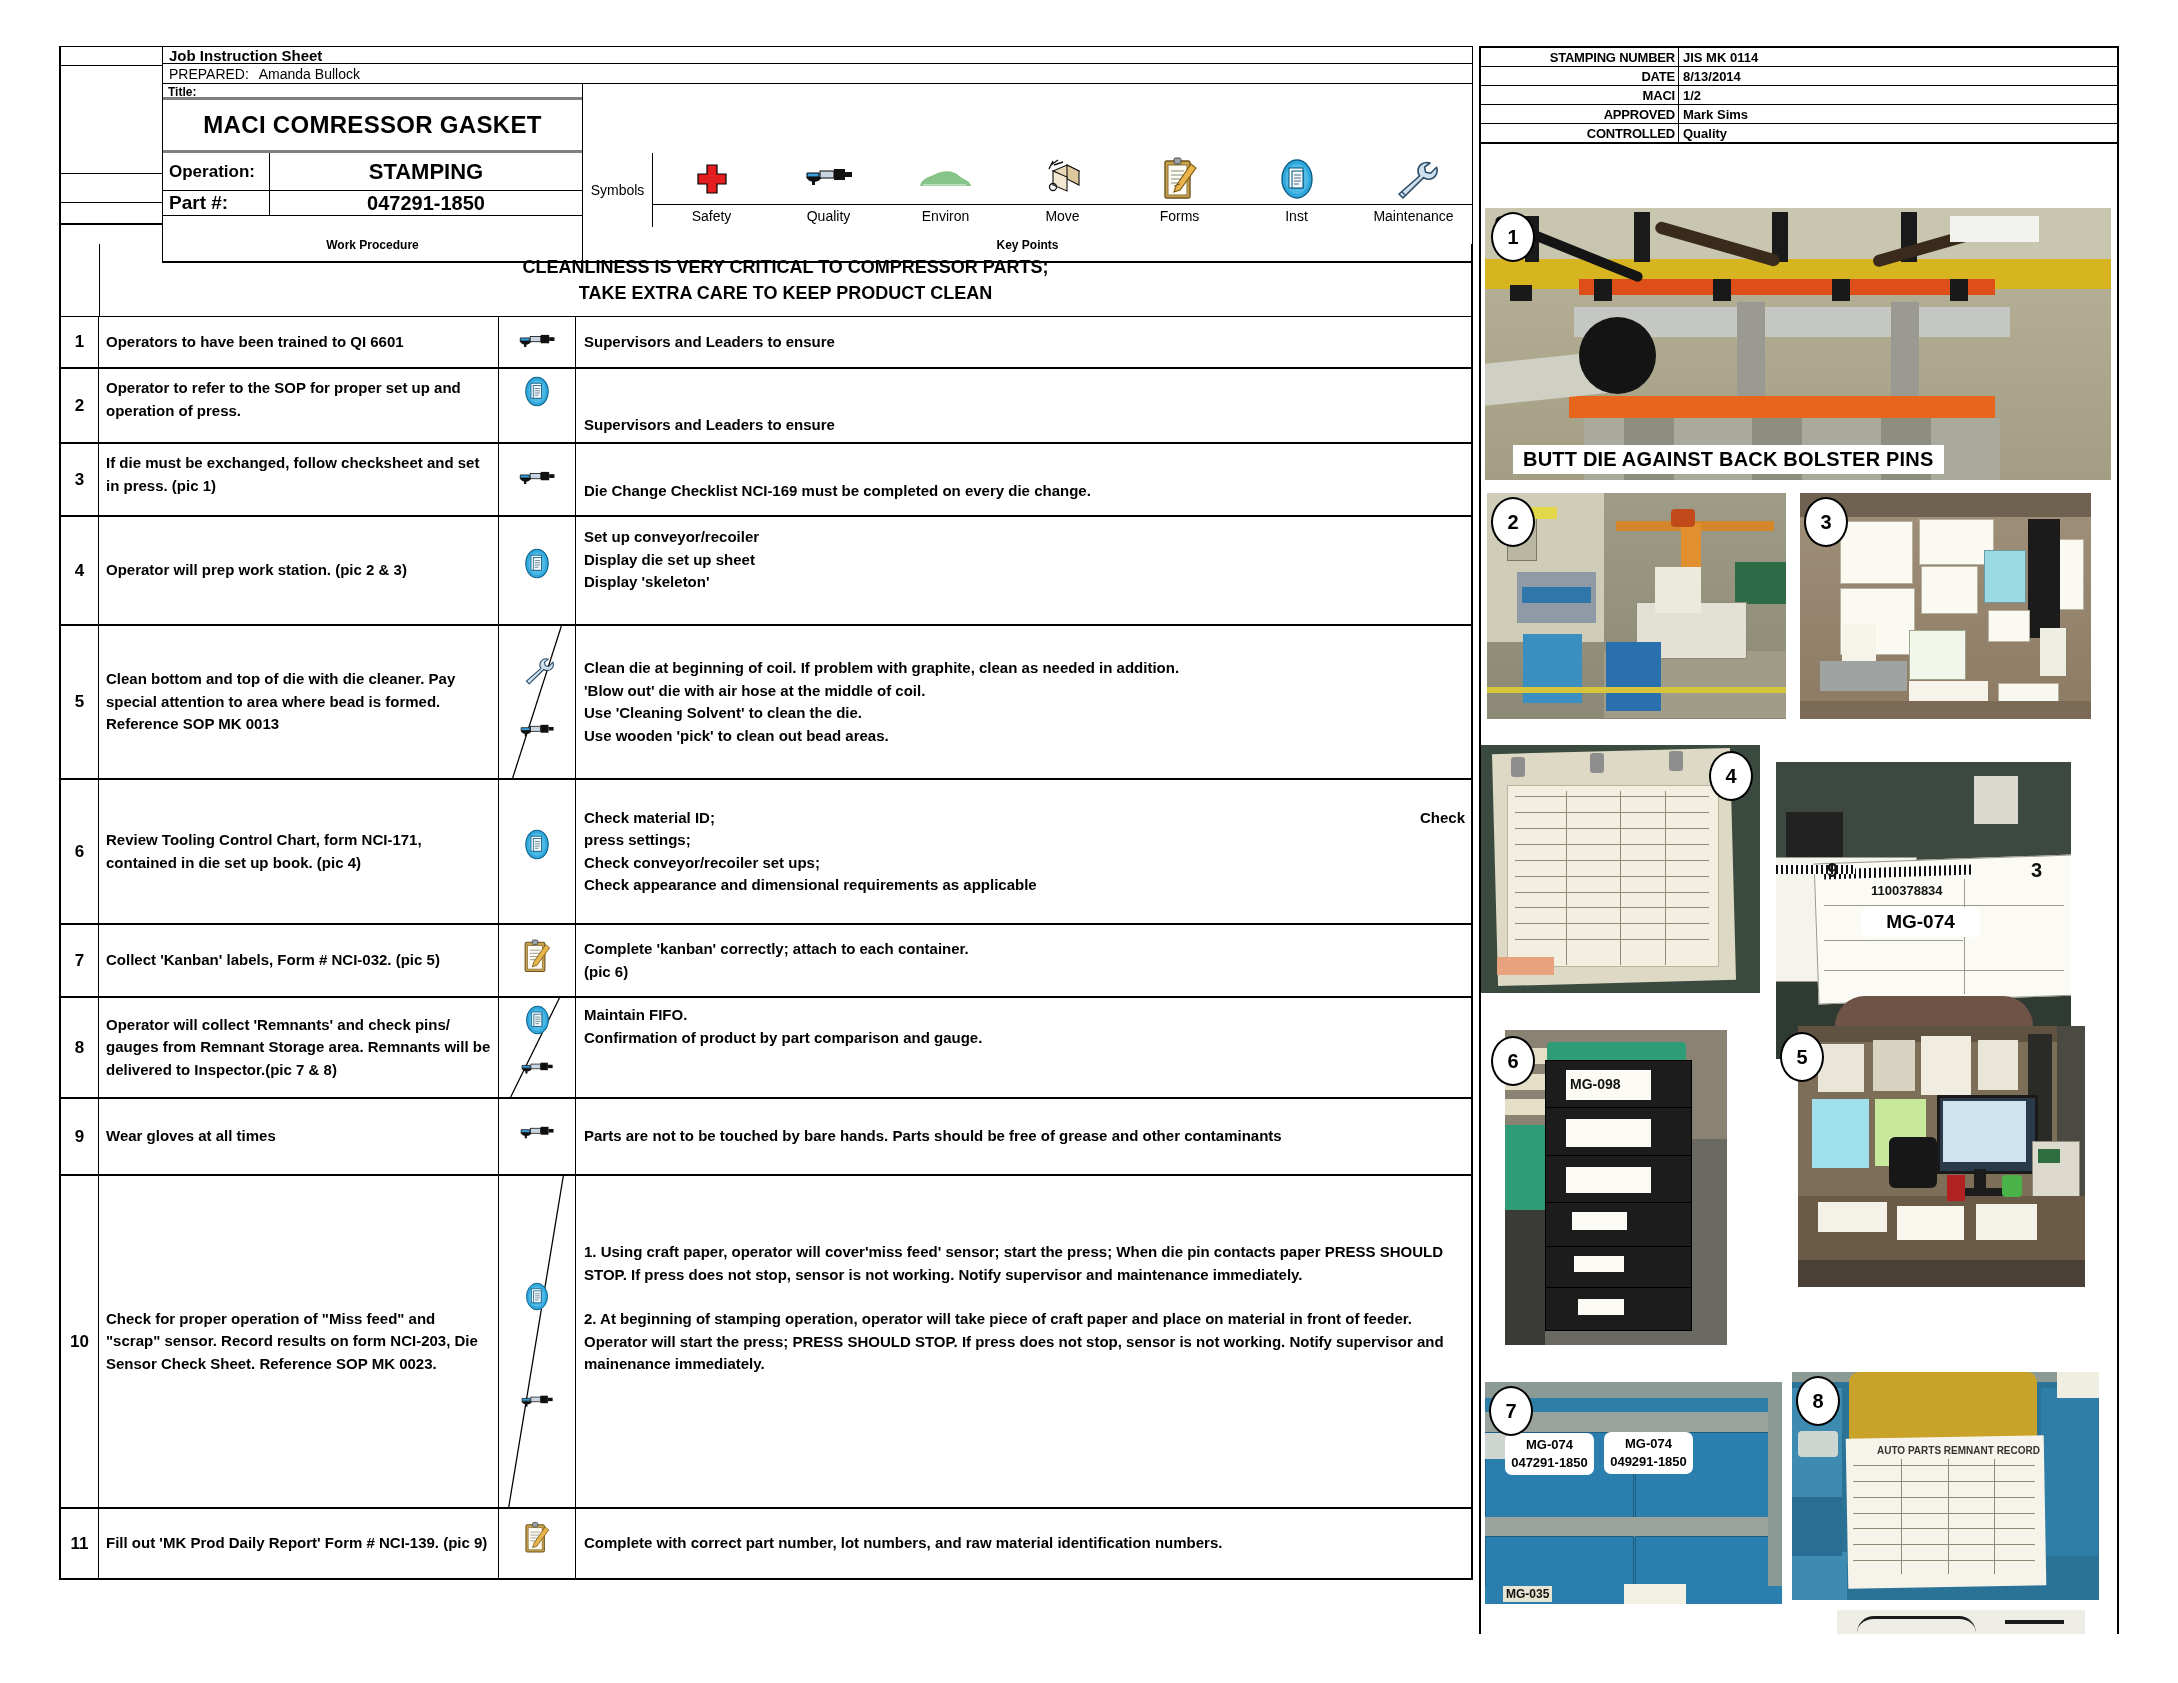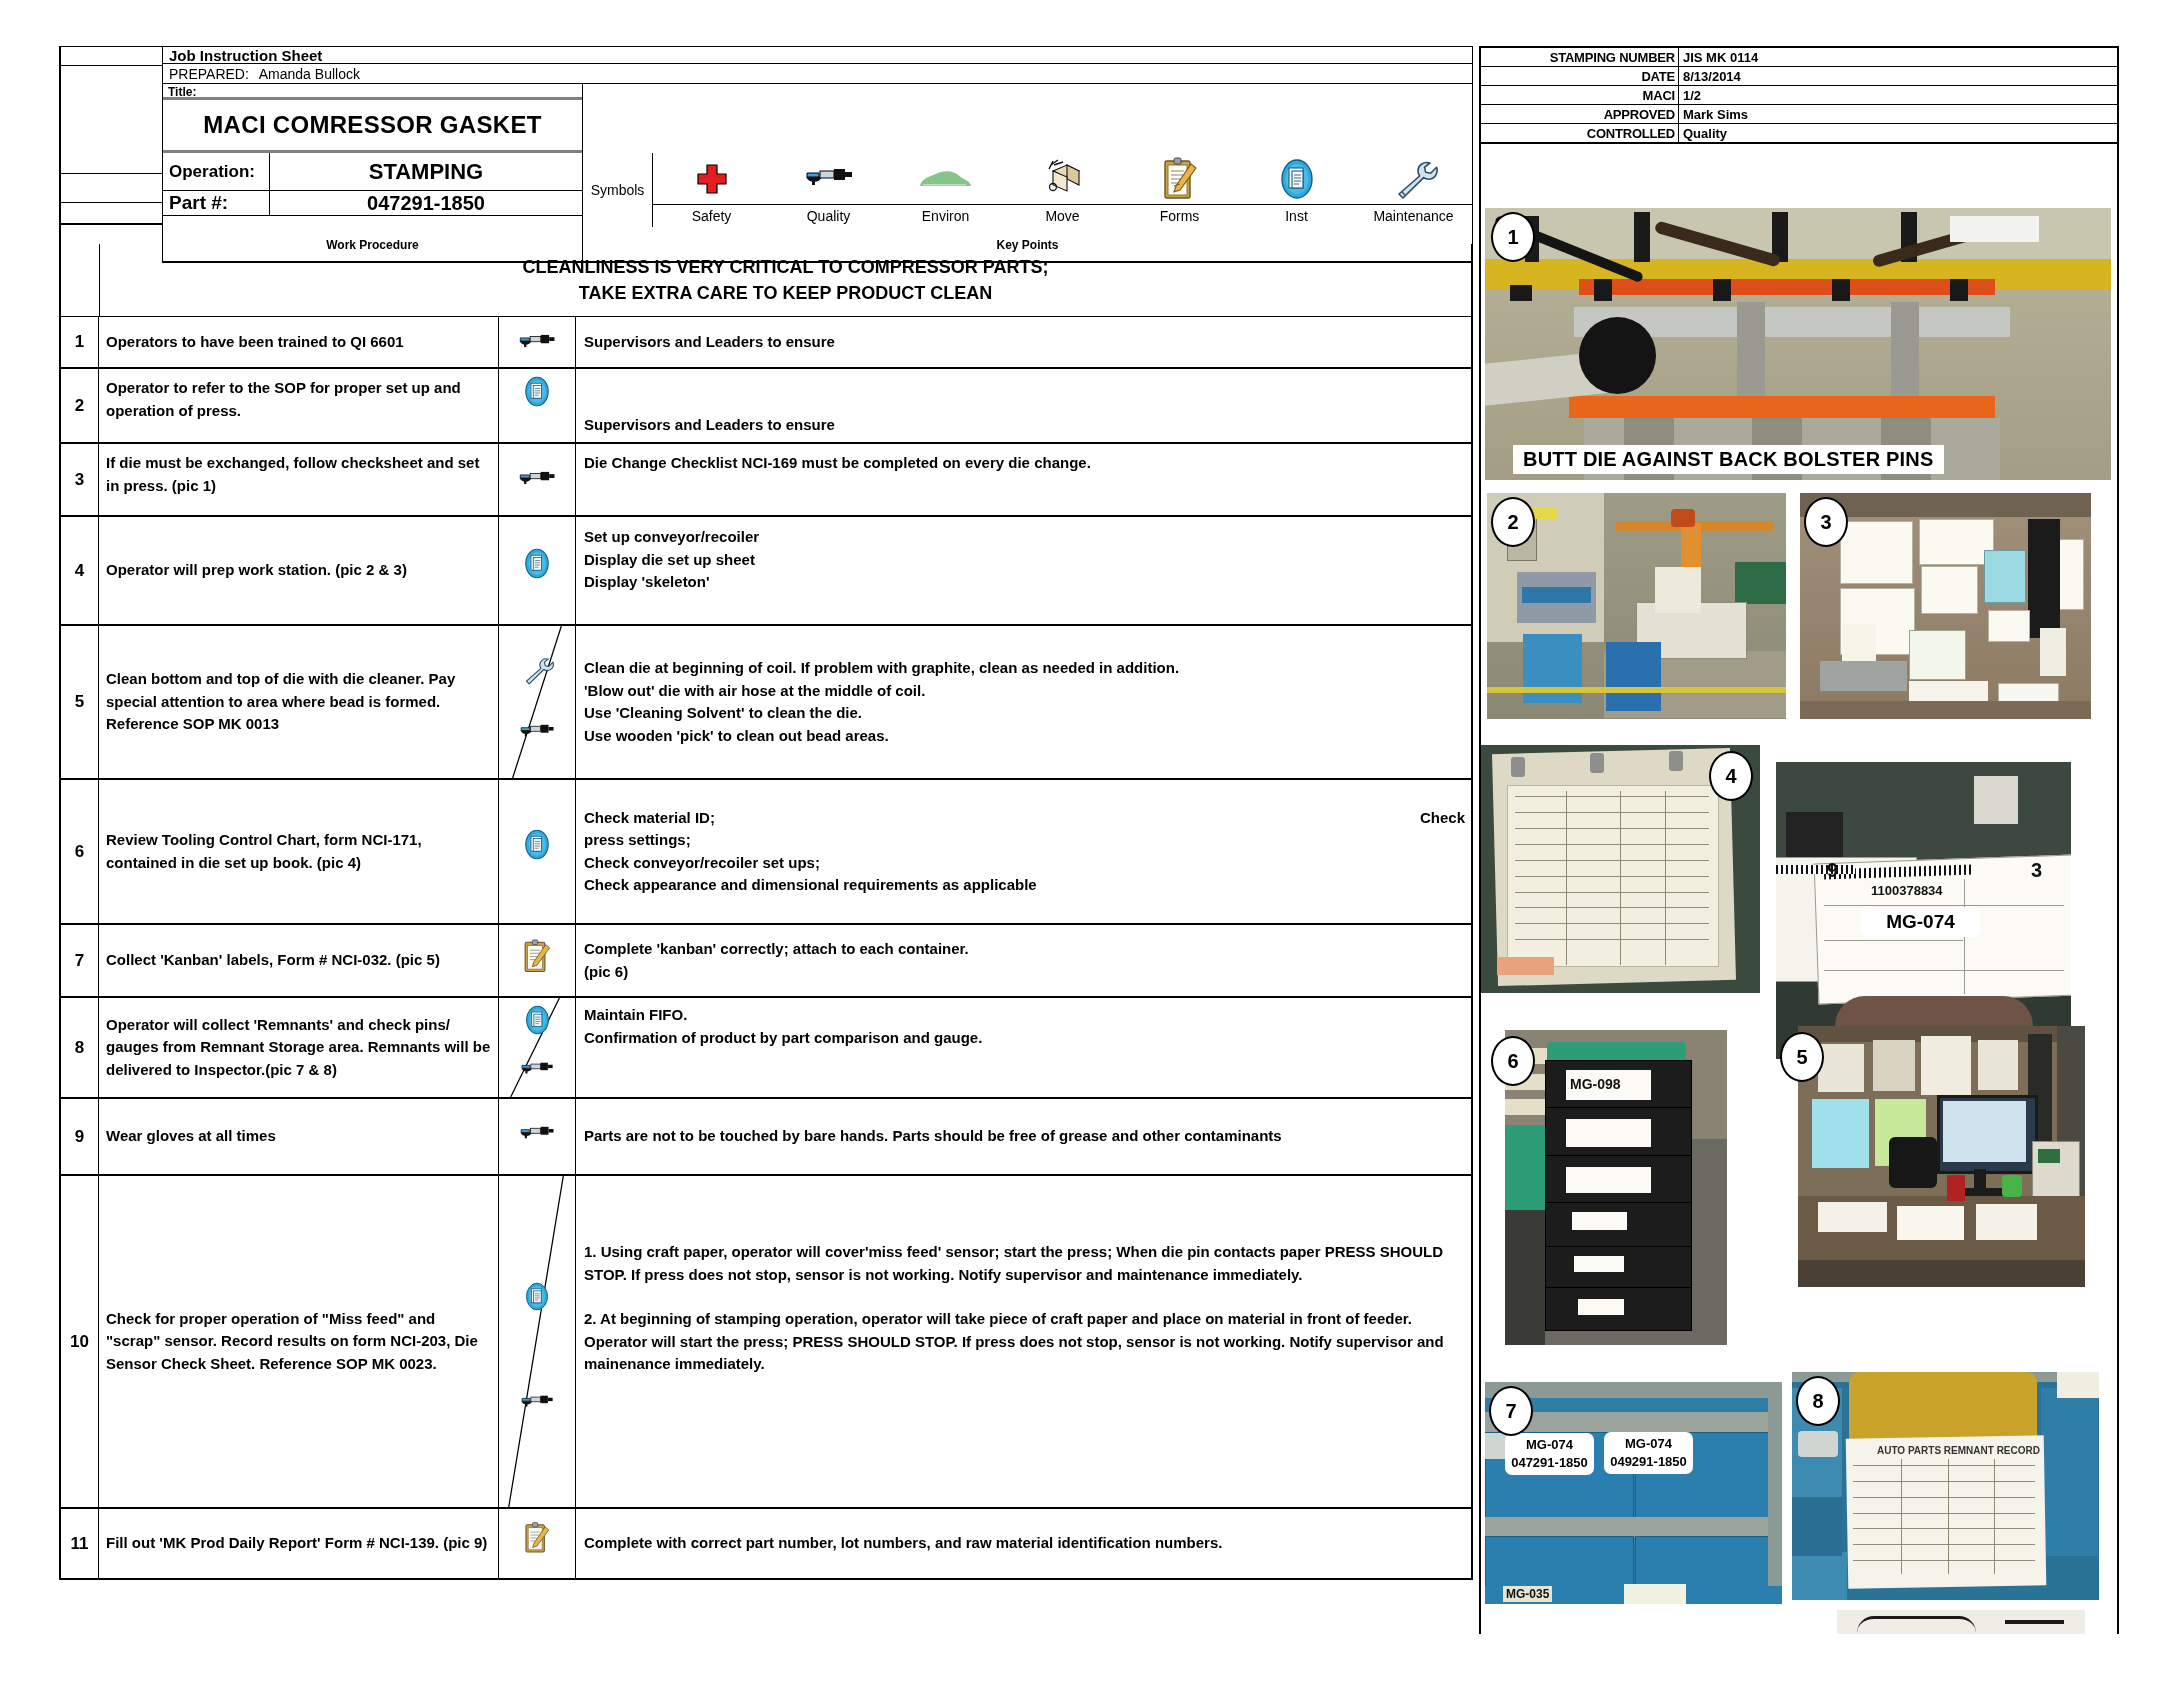--- a/index.html
+++ b/index.html
@@ -334,21 +334,21 @@
             <path d="M3 9 h12 v4 h-12 z" fill="#3aa0dd" stroke="#000" stroke-width="1"></path>
                 <path d="M2 13 a9 9 0 0 0 16 0 z" fill="#111"></path>
             <rect x="16" y="7" width="14" height="7" fill="#c9d6e2" stroke="#000" stroke-width="1"></rect>
                 <rect x="30" y="5" width="11" height="11" fill="#111"></rect>
             <rect x="41" y="8" width="7" height="5" fill="#111"></rect>
                 <rect x="8" y="16" width="3" height="5" fill="#111"></rect>
               </svg>
             </span>
         </div>
       </div>
-      <div class="c-key" style="align-items:flex-start;padding-top:8px;">Die Change Checklist NCI-169 must be completed on every die change.</div>
+      <div class="c-key" style="align-items:flex-start;padding-top:8px;margin-top:28px;">Die Change Checklist NCI-169 must be completed on every die change.</div>
     </div>
 
     <div class="prow thick" style="height:107px;">
       <div class="c-num">4</div>
       <div class="c-work">Operator will prep work station. (pic 2 &amp; 3)</div>
       <div class="c-ico">
         <div class="icoslot" style="top:30px;">
           <span class="ico">
               <svg width="30" height="33" viewBox="0 0 40 44">
             <ellipse cx="20" cy="22" rx="15" ry="19" fill="#2fa8dd" stroke="#0d5f86" stroke-width="1.4"></ellipse>

